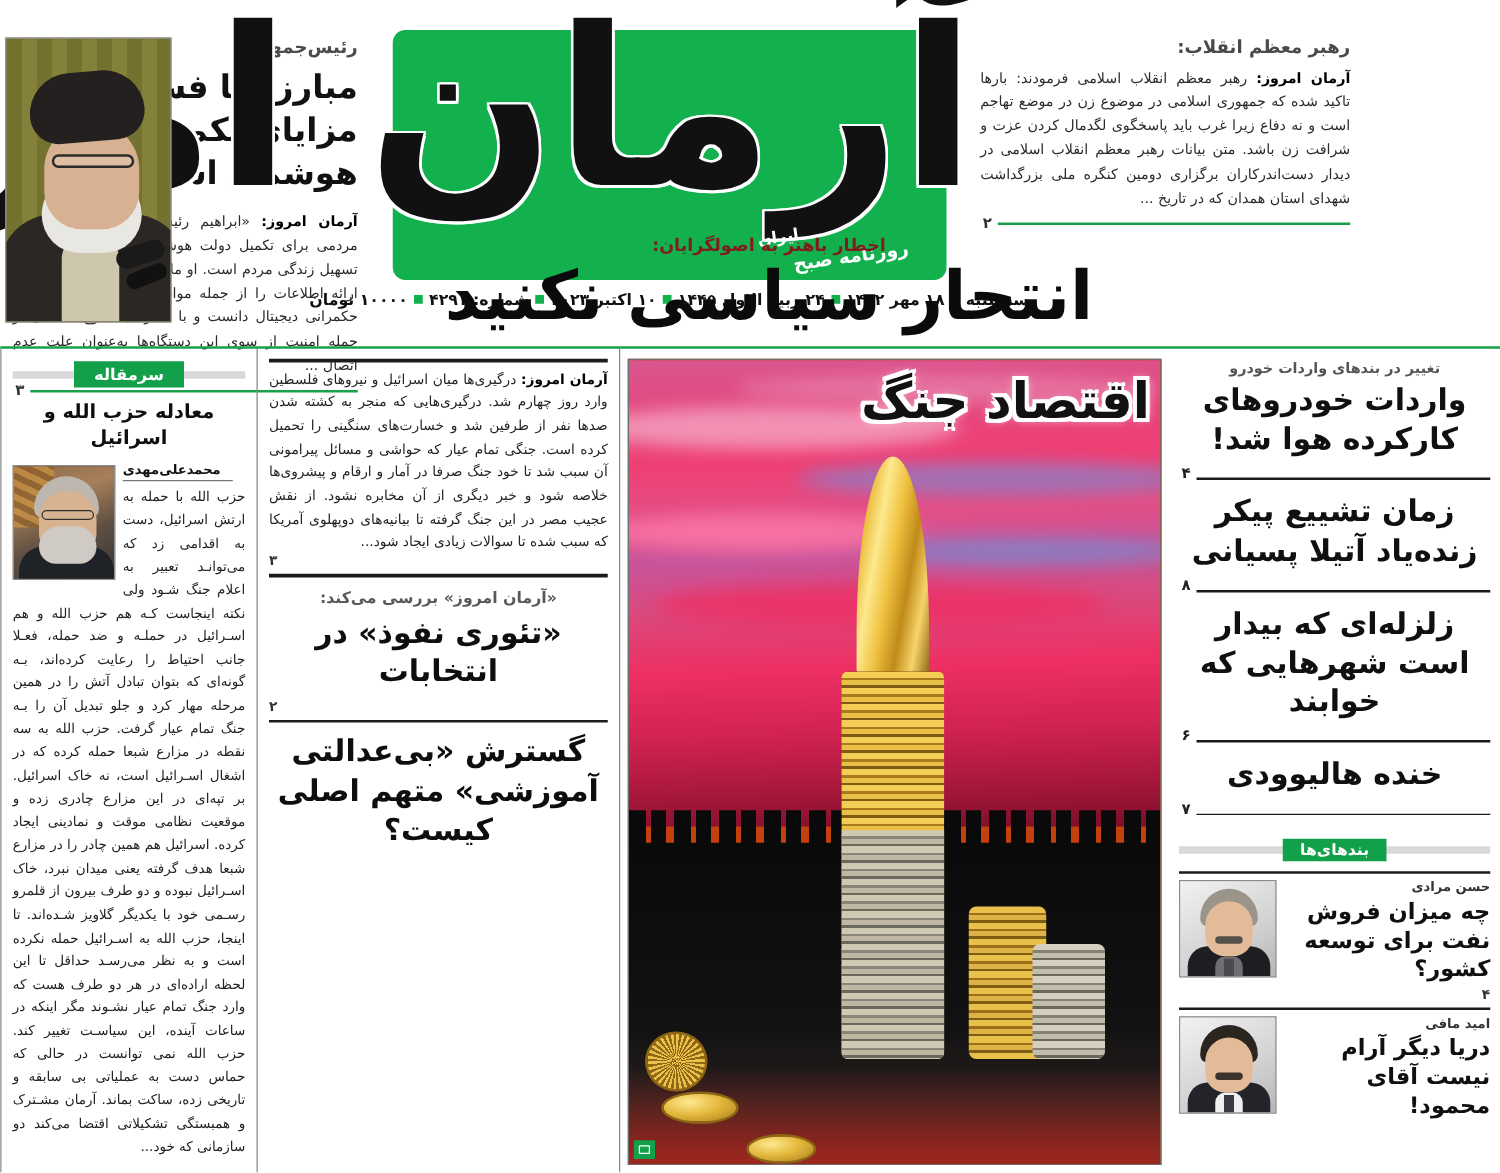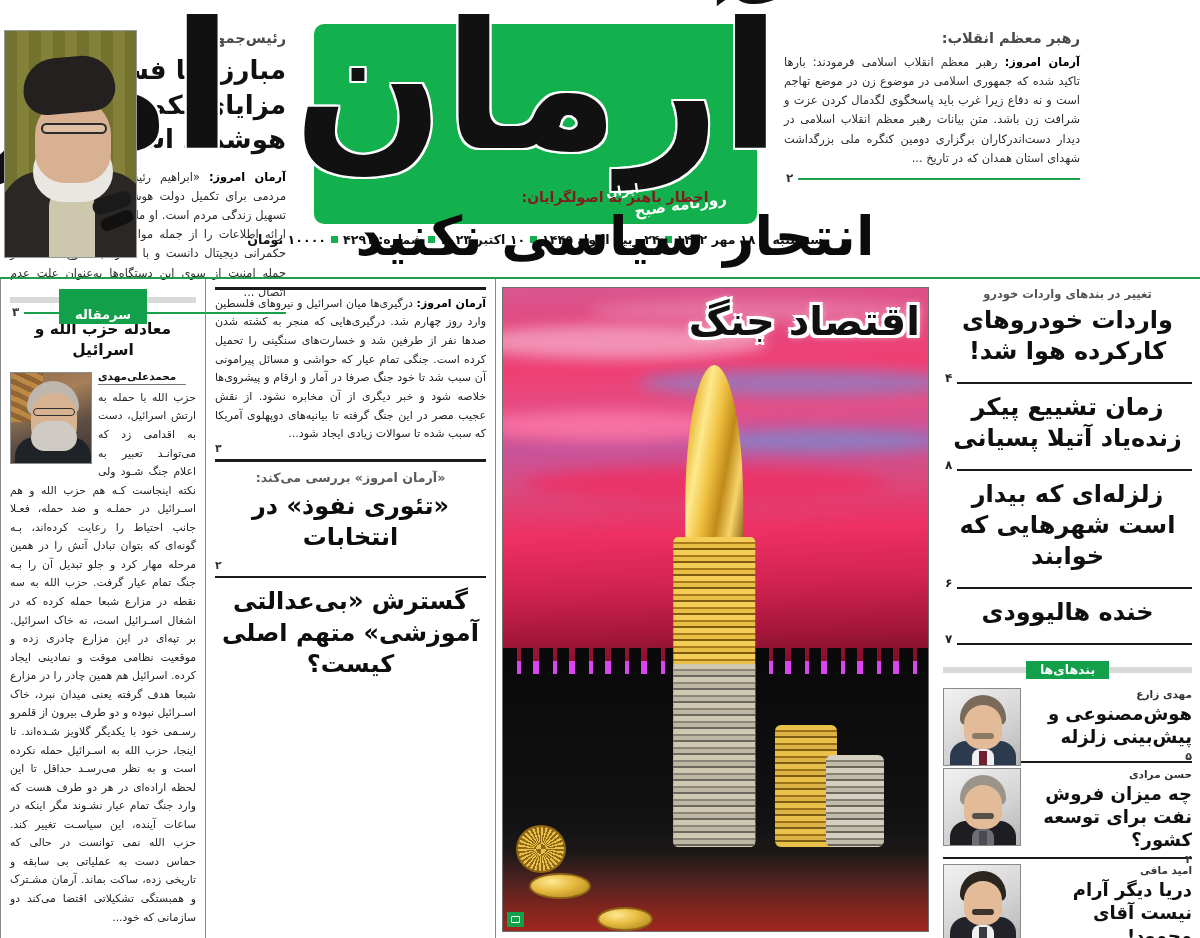--- a/index.html
+++ b/index.html
@@ -276,21 +276,21 @@
     height: 6px;
     background: #d9d9d9;
   }
   .section-banner .lbl {
     position: relative;
     display: inline-block;
     background: #13a04b;
     color: #fff;
     font-size: 13px;
     font-weight: 900;
-    padding: 18px 16px 2px 16px;
+    padding: 4px 16px 2px 16px;
     letter-spacing: 0.5px;
   }
   .edit-title {
     font-size: 15.5px;
     font-weight: 900;
     text-align: center;
     line-height: 1.35;
     margin-bottom: 9px;
     color: #0f0f0f;
   }
@@ -414,21 +414,21 @@
     flex-direction: column;
     direction: rtl;
     position: relative;
   }
   .photo {
     position: relative;
     flex: 1;
     margin: 8px 6px 8px 6px;
     border: 1px solid #6f6f6f;
     overflow: hidden;
-    background: #d946ef;
+    background: #c2410c;
   }
   .sky {
     position: absolute;
     left: 0; right: 0; top: 0; height: 58%;
     background:
       linear-gradient(178deg,
         #d8568f 0%, #e2497f 10%, #ef3f74 22%,
         #e34f86 33%, #c8549b 42%, #d94a7e 52%,
         #ee2f63 65%, #d22352 78%, #a8173c 90%, #7c0f27 100%);
   }
@@ -851,36 +851,20 @@
       <div class="left-sep">
         <span class="num">۷</span>
         <span class="ln"></span>
       </div>
 
       <div class="notes-banner">
         <div class="bar"></div>
         <span class="lbl">بندهای‌ها</span>
       </div>
 
-      <div class="note">
-        <div class="note-text">
-          <div class="note-author">مهدی زارع</div>
-          <div class="note-title">هوش‌مصنوعی و پیش‌بینی زلزله</div>
-          <div class="note-pn">۵</div>
-        </div>
-        <div class="note-photo">
-          <div class="np-bg"></div>
-          <div class="np-body" style="background:#2b3a4d;"></div>
-          <div class="np-hair" style="background:#7a6a5a;"></div>
-          <div class="np-face"></div>
-          <div class="np-mo" style="background:#8c7a66;"></div>
-          <div class="np-shirt"></div>
-          <div class="np-tie" style="background:#6f2030;"></div>
-        </div>
-      </div>
       <div class="left-divider"></div>
 
       <div class="note">
         <div class="note-text">
           <div class="note-author">حسن مرادی</div>
           <div class="note-title">چه میزان فروش نفت برای توسعه کشور؟</div>
           <div class="note-pn">۴</div>
         </div>
         <div class="note-photo">
           <div class="np-bg"></div>

